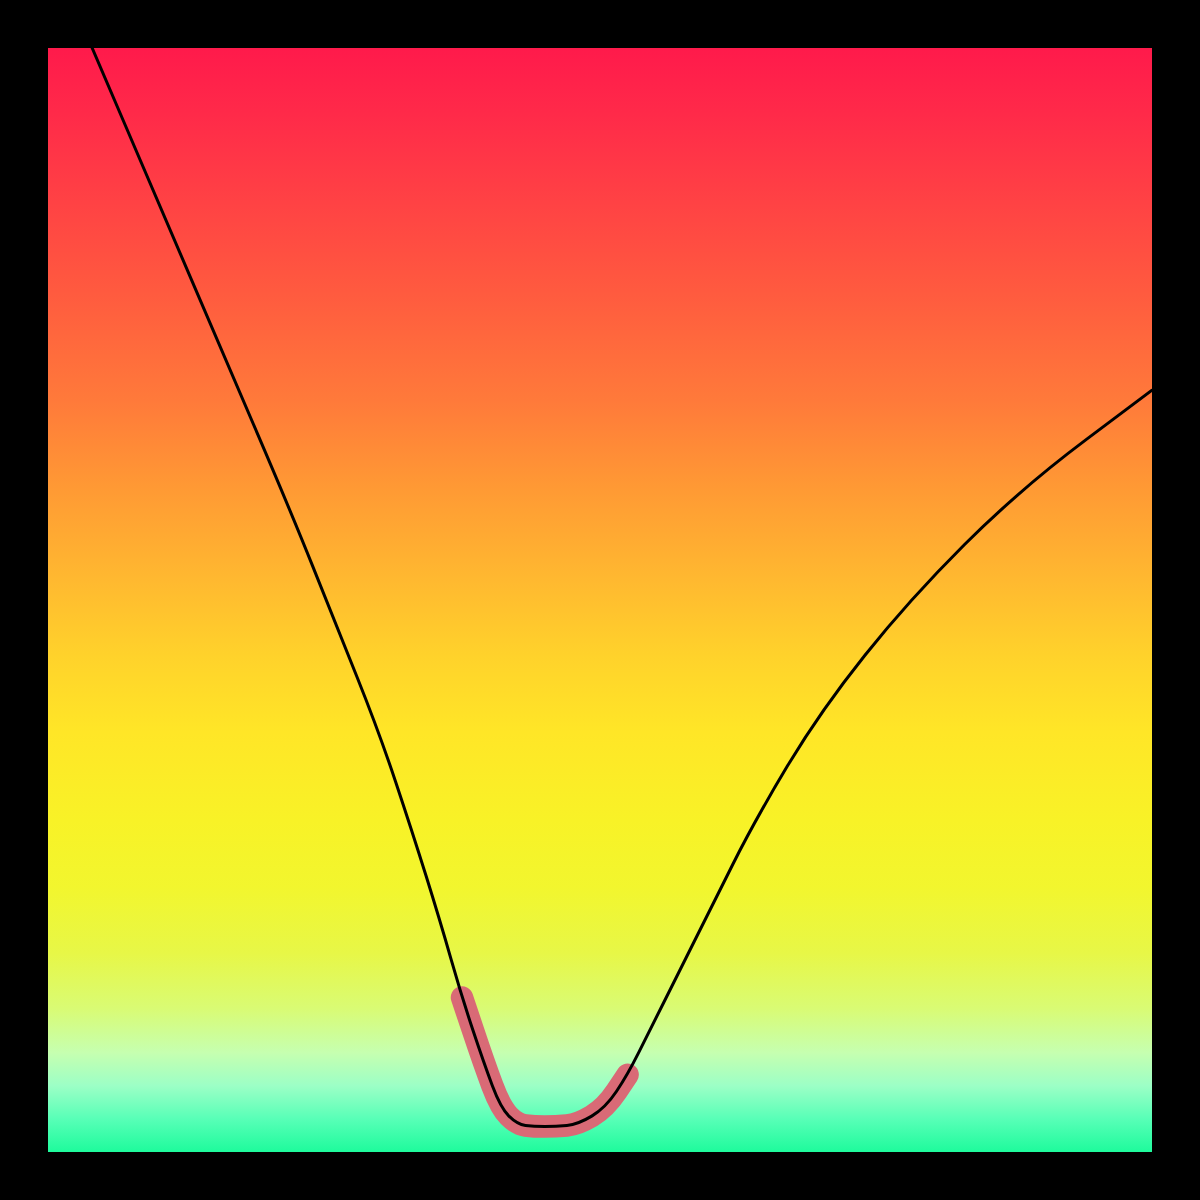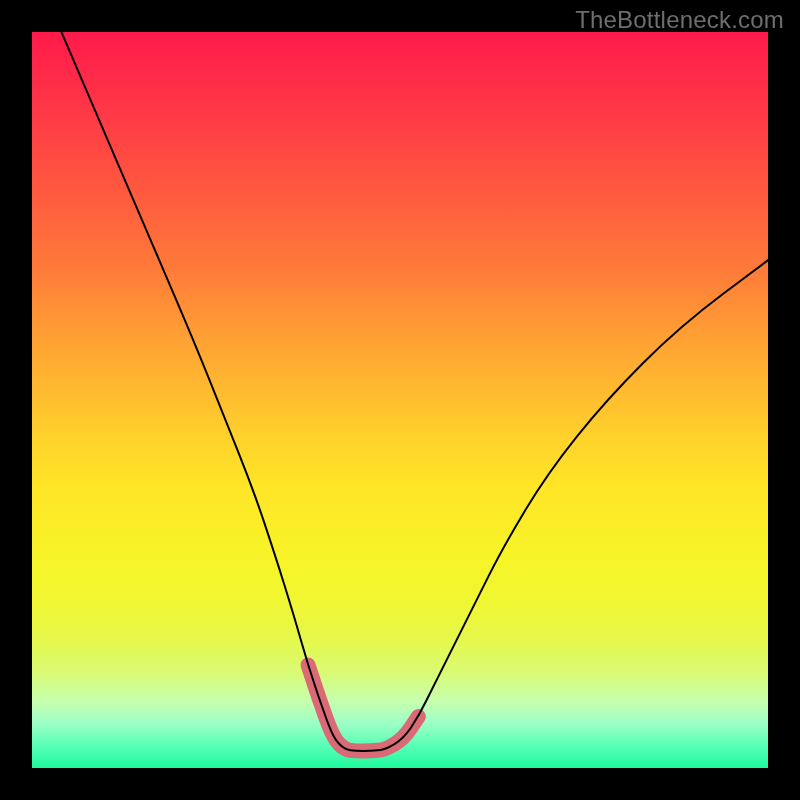--- a/index.html
+++ b/index.html
@@ -77,21 +77,20 @@
     stroke-width: 15;
     stroke-linecap: round;
     stroke-linejoin: round;
   }
 </style>
 </head>
 <body>
 
 <div class="stage">
 
-  <div class="watermark">TheBottleneck.com</div>
 
   <div class="plot-area">
     <div class="gradient"></div>
 
     <svg class="curves" viewBox="0 0 736 736" preserveAspectRatio="none">
       <path id="highlight-path" class="highlight" d="M 276 632.96 Q 276 632.96 283.36 655.04 Q 290.72 677.12 296.24 691.8399999999999 Q 301.76 706.56 307.28 712.0799999999999 Q 312.8 717.6 318.32 718.336 Q 323.84 719.072 331.2 719.072 Q 338.56 719.072 345.91999999999996 718.336 Q 353.28 717.6 362.48 712.0799999999999 Q 371.68 706.56 379.04 695.52 T 386.40000000000003 684.48"></path>
       <path id="curve-path" class="curve-line" d="M 29.44 0 Q 29.44 0 51.52 51.51999999999998 Q 73.60000000000001 103.03999999999996 95.68 154.56 Q 117.76 206.08000000000004 139.84 257.6 Q 161.92 309.12 176.64 345.92 Q 191.36 382.72 206.07999999999998 419.52 Q 220.79999999999998 456.32 231.84 489.43999999999994 Q 242.88000000000002 522.56 252.07999999999998 552 Q 261.28 581.44 268.64 607.2 Q 276 632.96 283.36 655.04 Q 290.72 677.12 296.24 691.8399999999999 Q 301.76 706.56 307.28 712.0799999999999 Q 312.8 717.6 318.32 718.336 Q 323.84 719.072 331.2 719.072 Q 338.56 719.072 345.91999999999996 718.336 Q 353.28 717.6 362.48 712.0799999999999 Q 371.68 706.56 379.04 695.52 Q 386.40000000000003 684.48 393.76 669.76 Q 401.12 655.04 410.32 636.64 Q 419.52 618.24 430.55999999999995 596.1600000000001 Q 441.59999999999997 574.08 456.32 544.6400000000001 Q 471.04 515.2 493.12 478.4 Q 515.1999999999999 441.59999999999997 544.64 404.79999999999995 Q 574.08 368 610.88 331.20000000000005 Q 647.68 294.40000000000003 691.8399999999999 261.28000000000003 T 736 228.16000000000003"></path>
     </svg>
   </div>
 

